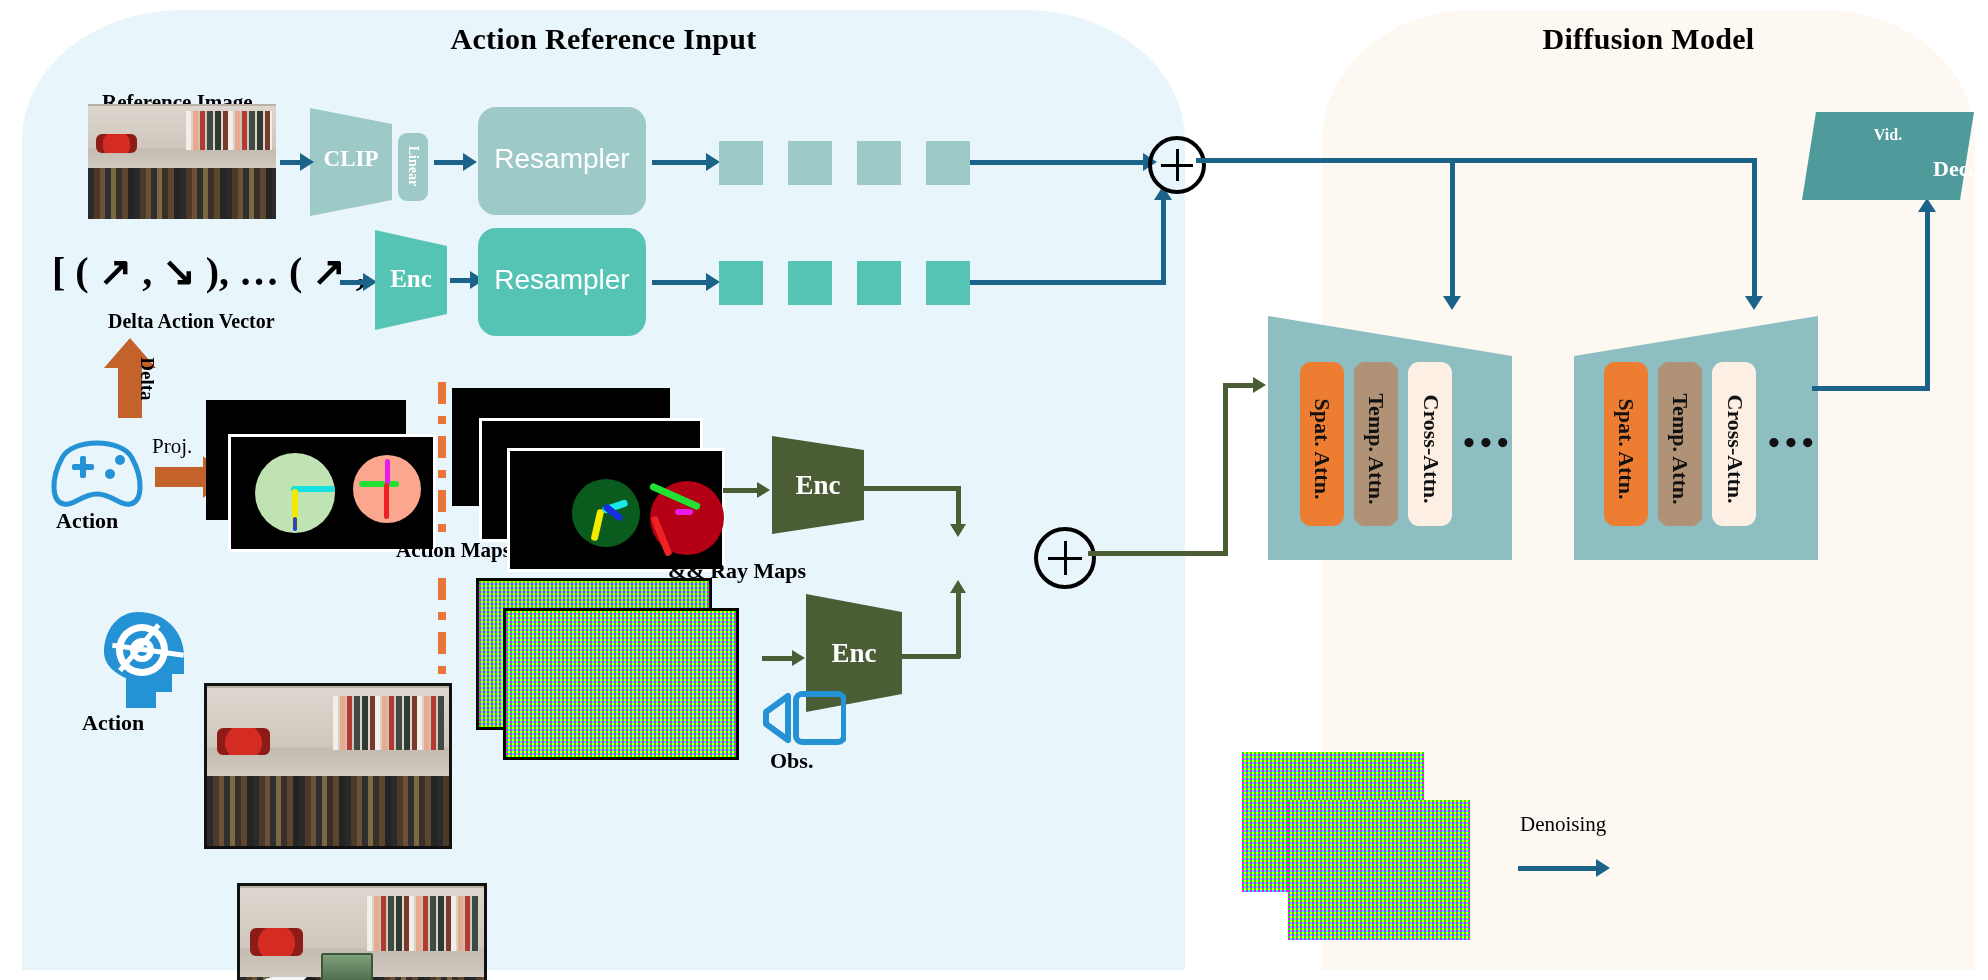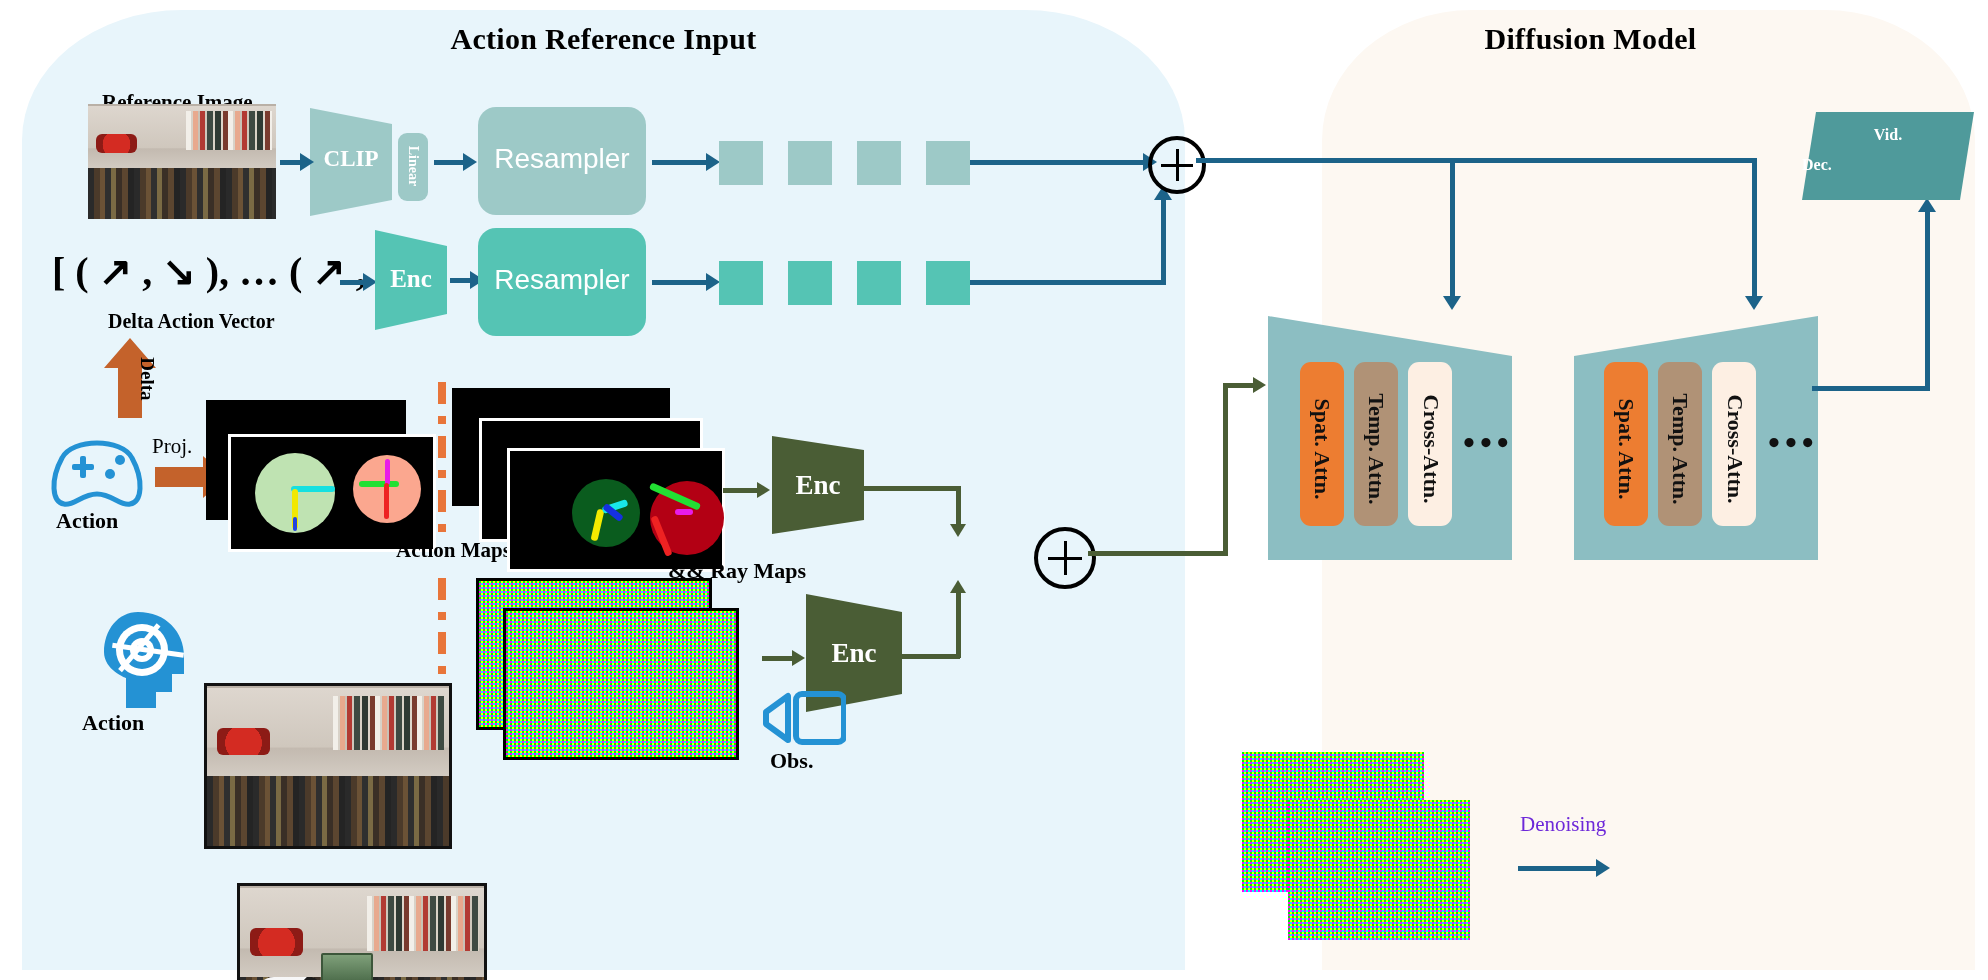--- a/index.html
+++ b/index.html
@@ -250,21 +250,21 @@
 <div class="arrowhead ah-d-g abs" style="left:950px;top:524px;"></div>
 
 <div class="ln-g abs" style="left:898px;top:654px;width:62px;height:5px;"></div>
 <div class="ln-g abs" style="left:956px;top:592px;width:5px;height:66px;"></div>
 <div class="arrowhead abs" style="left:950px;top:580px;border-left:8px solid transparent;border-right:8px solid transparent;border-bottom:13px solid #4a5d35;"></div>
 
 <div class="plus" style="left:1148px;top:136px;width:50px;height:50px;"></div>
 <div class="plus" style="left:1034px;top:527px;width:54px;height:54px;"></div>
 
 <div class="abs panel-right"></div>
-<div class="abs panel-title" style="left:1264px;top:22px;width:653px;">Diffusion Model</div>
+<div class="abs panel-title" style="left:1322px;top:22px;width:653px;">Diffusion Model</div>
 
 <div class="ln abs" style="left:1196px;top:158px;width:560px;height:5px;"></div>
 
 <div class="ln abs" style="left:1450px;top:158px;width:5px;height:140px;"></div>
 <div class="arrowhead ah-d abs" style="left:1443px;top:296px;"></div>
 
 <div class="ln abs" style="left:1752px;top:158px;width:5px;height:140px;"></div>
 <div class="arrowhead ah-d abs" style="left:1745px;top:296px;"></div>
 
 <div class="ln-g abs" style="left:1088px;top:551px;width:140px;height:5px;"></div>
@@ -295,20 +295,20 @@
 <div class="dots" style="left:1768px;top:426px;">•••</div>
 
 <div class="ln abs" style="left:1812px;top:386px;width:118px;height:5px;"></div>
 <div class="ln abs" style="left:1925px;top:212px;width:5px;height:178px;"></div>
 <div class="arrowhead ah-u abs" style="left:1918px;top:198px;"></div>
 
 <svg class="abs" style="left:1802px;top:112px;width:172px;height:88px;">
   <polygon points="14,0 172,0 158,88 0,88" fill="#4f9a9b"></polygon>
 </svg>
 <div class="abs white-txt" style="left:1802px;top:126px;width:172px;text-align:center;font-size:16px;">Vid.</div>
-<div class="abs white-txt" style="left:1802px;top:156px;width:172px;text-align:left;font-size:16px;">Dec.</div>
+<div class="abs white-txt" style="left:1802px;top:156px;width:172px;text-align:right;font-size:22px;">Dec.</div>
 
 <div class="photo noise" style="left:1242px;top:752px;width:182px;height:140px;"></div>
 <div class="photo noise" style="left:1288px;top:800px;width:182px;height:140px;"></div>
 
-<div class="abs" style="left:1520px;top:812px;font-size:21px;color:#6d28d9;">Denoising</div>
+<div class="abs" style="left:1520px;top:812px;font-size:21px;color:#000000;">Denoising</div>
 <div class="ln abs" style="left:1518px;top:866px;width:80px;height:5px;"></div>
 <div class="arrowhead ah-r abs" style="left:1596px;top:859px;"></div>
 
 </body></html>

